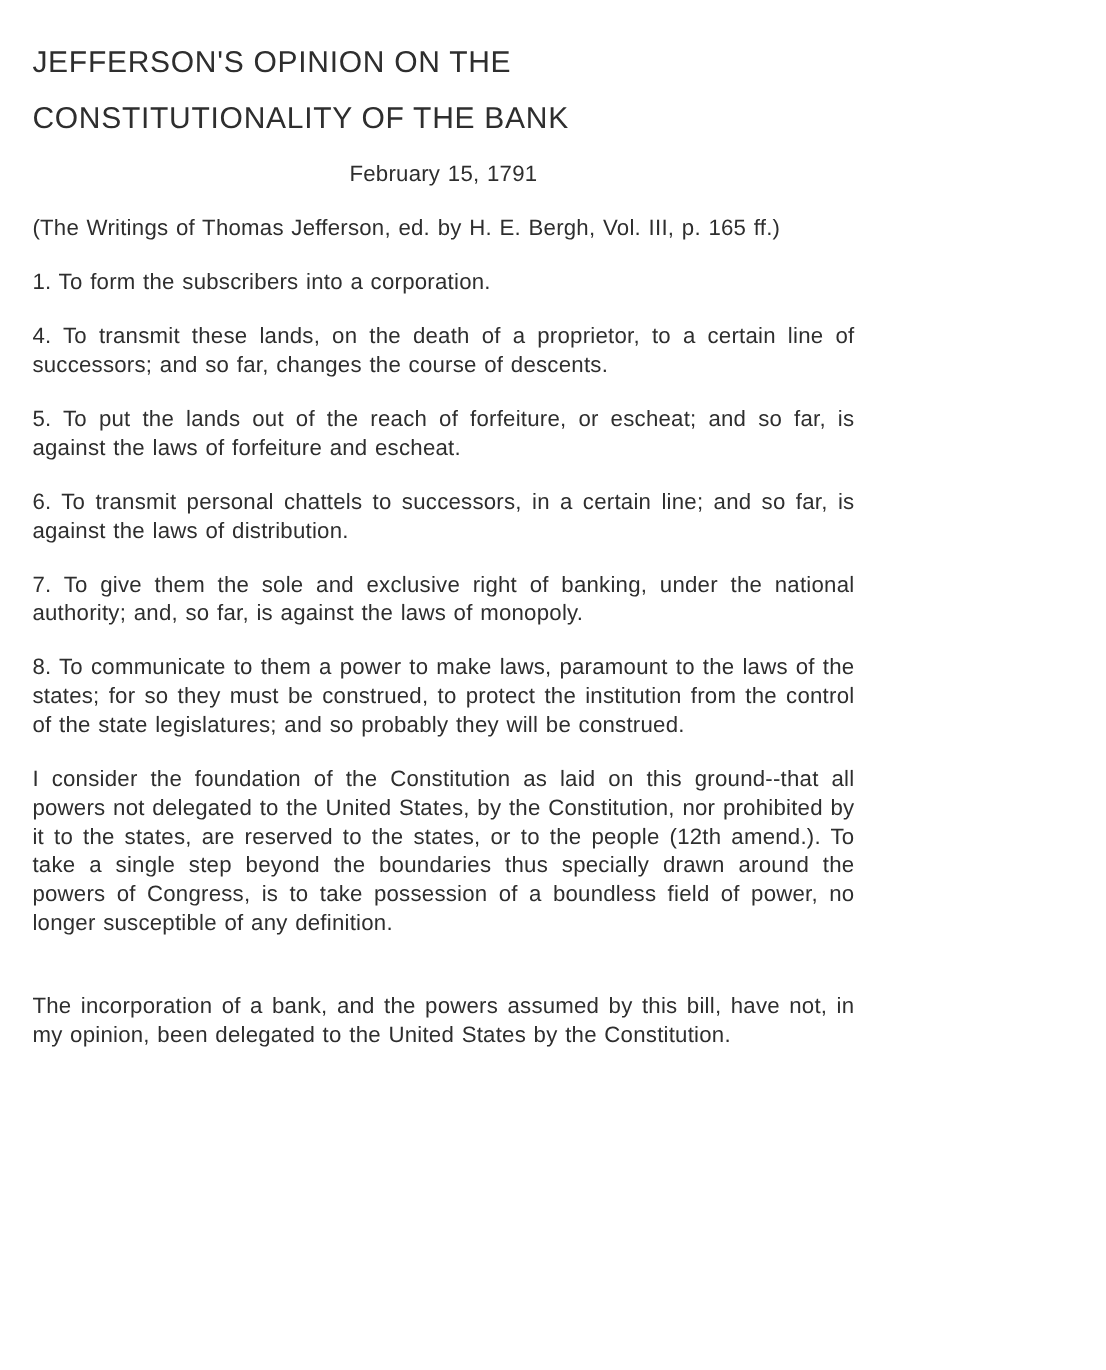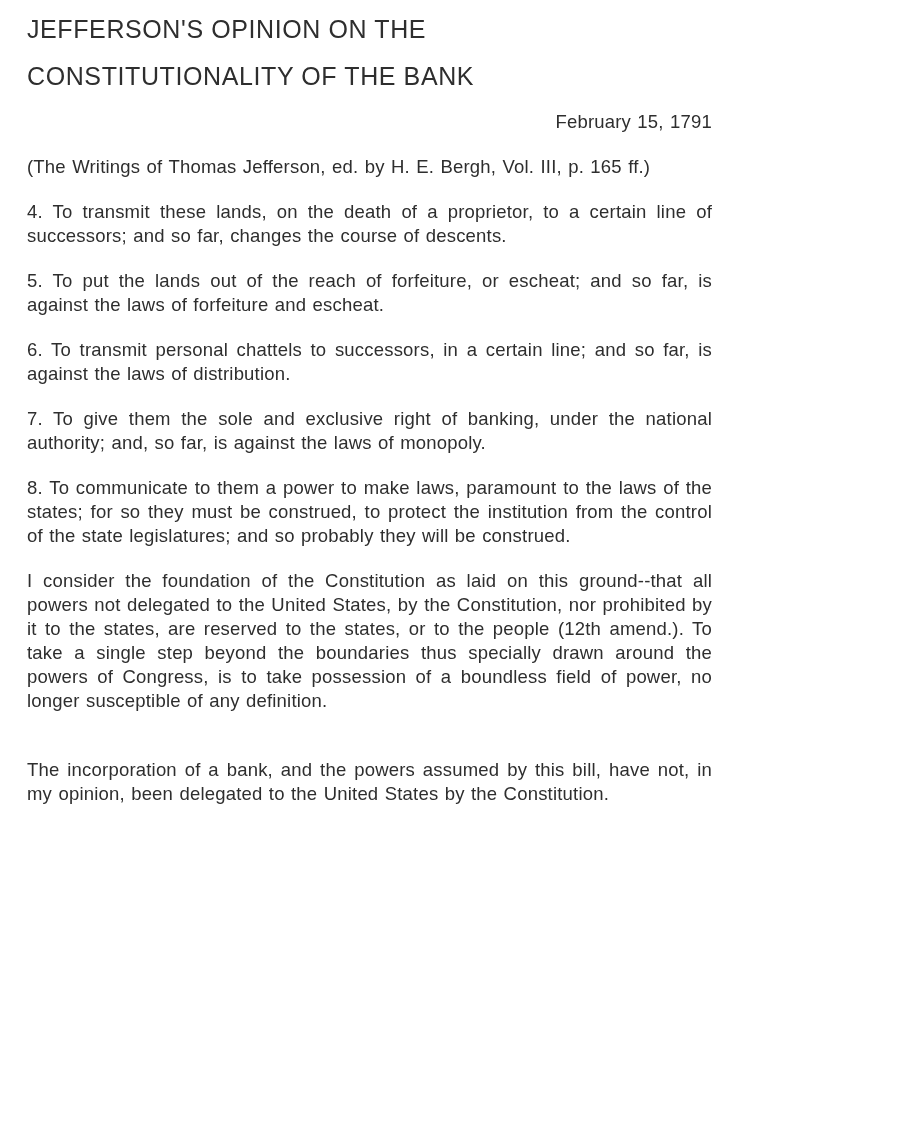--- a/index.html
+++ b/index.html
@@ -6,21 +6,21 @@
     margin: 0;
     padding: 0;
     background: #ffffff;
   }
   .page {
     position: relative;
     box-sizing: border-box;
     width: 902px;
     height: 1142px;
     background: #ffffff;
-    padding: 16px 190px 0 27px;
+    padding: 39px 190px 0 27px;
     font-family: "Liberation Sans", "DejaVu Sans", sans-serif;
     color: #2e2e2e;
     overflow: hidden;
   }
   .doc-title {
     font-size: 25px;
     font-weight: 400;
     letter-spacing: 0.6px;
     line-height: 27px;
     margin: 0 0 20px 0;
@@ -28,41 +28,42 @@
   }
   .body-text {
     font-size: 18.5px;
     line-height: 24px;
     letter-spacing: 0.2px;
     word-spacing: 1px;
     margin: 0 0 21px 0;
     text-align: justify;
   }
   .body-text.no-justify {
-    text-align: right;
+    text-align: center;
   }
   .body-text:last-child {
     margin-bottom: 0;
     margin-top: 45px;
   }
 </style>
 </head>
 <body>
 
 <div class="page">
 
   <div class="doc-title">JEFFERSON'S OPINION ON THE</div>
 
   <div class="doc-title">CONSTITUTIONALITY OF THE BANK</div>
 
   <p class="body-text no-justify">February 15, 1791</p>
 
   <p class="body-text">(The Writings of Thomas Jefferson, ed. by H. E. Bergh, Vol. III, p. 165 ff.)</p>
 
 
+  <p class="body-text">1. To form the subscribers into a corporation.</p>
 
 
 
   <p class="body-text">4. To transmit these lands, on the death of a proprietor, to a certain line of successors; and so far, changes the course of descents.</p>
 
   <p class="body-text">5. To put the lands out of the reach of forfeiture, or escheat; and so far, is against the laws of forfeiture and escheat.</p>
 
   <p class="body-text">6. To transmit personal chattels to successors, in a certain line; and so far, is against the laws of distribution.</p>
 
   <p class="body-text">7. To give them the sole and exclusive right of banking, under the national authority; and, so far, is against the laws of monopoly.</p>

